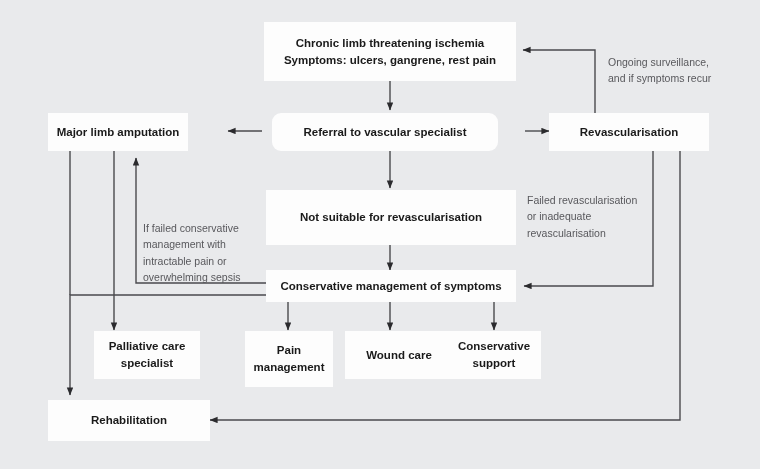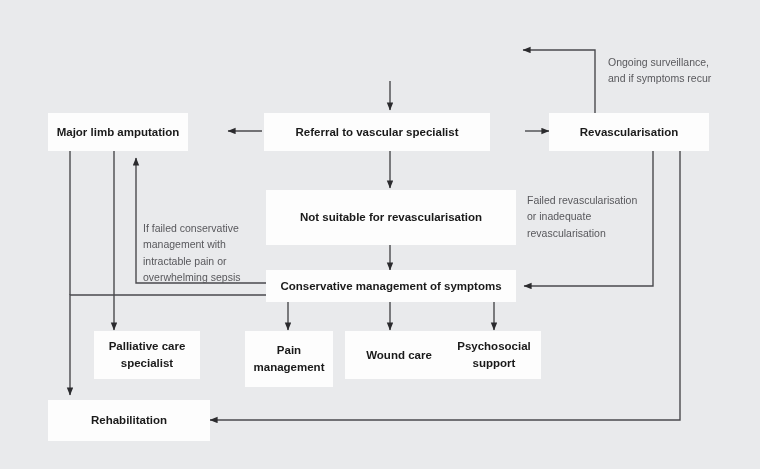--- a/index.html
+++ b/index.html
@@ -82,26 +82,32 @@
       <path d="M114,151 L114,330" marker-end="url(#ah)"></path>
 
       <path d="M288,301 L288,330" marker-end="url(#ah)"></path>
 
       <path d="M390,301 L390,330" marker-end="url(#ah)"></path>
 
       <path d="M494,301 L494,330" marker-end="url(#ah)"></path>
     </g>
   </svg>
 
+  <div class="node" style="left:264px; top:22px; width:252px; height:59px;">
+    <div>
+      <span class="line">Chronic limb threatening ischemia</span>
+      <span class="line">Symptoms: ulcers, gangrene, rest pain</span>
+    </div>
+  </div>
 
   <div class="node" style="left:48px; top:113px; width:140px; height:38px;">
     <span class="line">Major limb amputation</span>
   </div>
 
-  <div class="node" style="left:264px; top:113px; width:226px; height:38px;">
+  <div class="node" style="left:272px; top:113px; width:226px; height:38px;border-radius:9px;">
     <span class="line">Referral to vascular specialist</span>
   </div>
 
   <div class="node" style="left:549px; top:113px; width:160px; height:38px;">
     <span class="line">Revascularisation</span>
   </div>
 
   <div class="node" style="left:266px; top:190px; width:250px; height:55px;">
     <span class="line">Not suitable for revascularisation</span>
   </div>
@@ -123,21 +129,21 @@
       <span class="line">management</span>
     </div>
   </div>
 
   <div class="node" style="left:345px; top:331px; width:108px; height:48px;">
     <span class="line">Wound care</span>
   </div>
 
   <div class="node" style="left:447px; top:331px; width:94px; height:48px;">
     <div>
-      <span class="line">Psychosocial</span>
+      <span class="line">Conservative</span>
       <span class="line">support</span>
     </div>
   </div>
 
   <div class="node" style="left:48px; top:400px; width:162px; height:41px;">
     <span class="line">Rehabilitation</span>
   </div>
 
   <div class="annot" style="left:608px; top:54px; width:150px;">Ongoing surveillance,
 and if symptoms recur</div>

